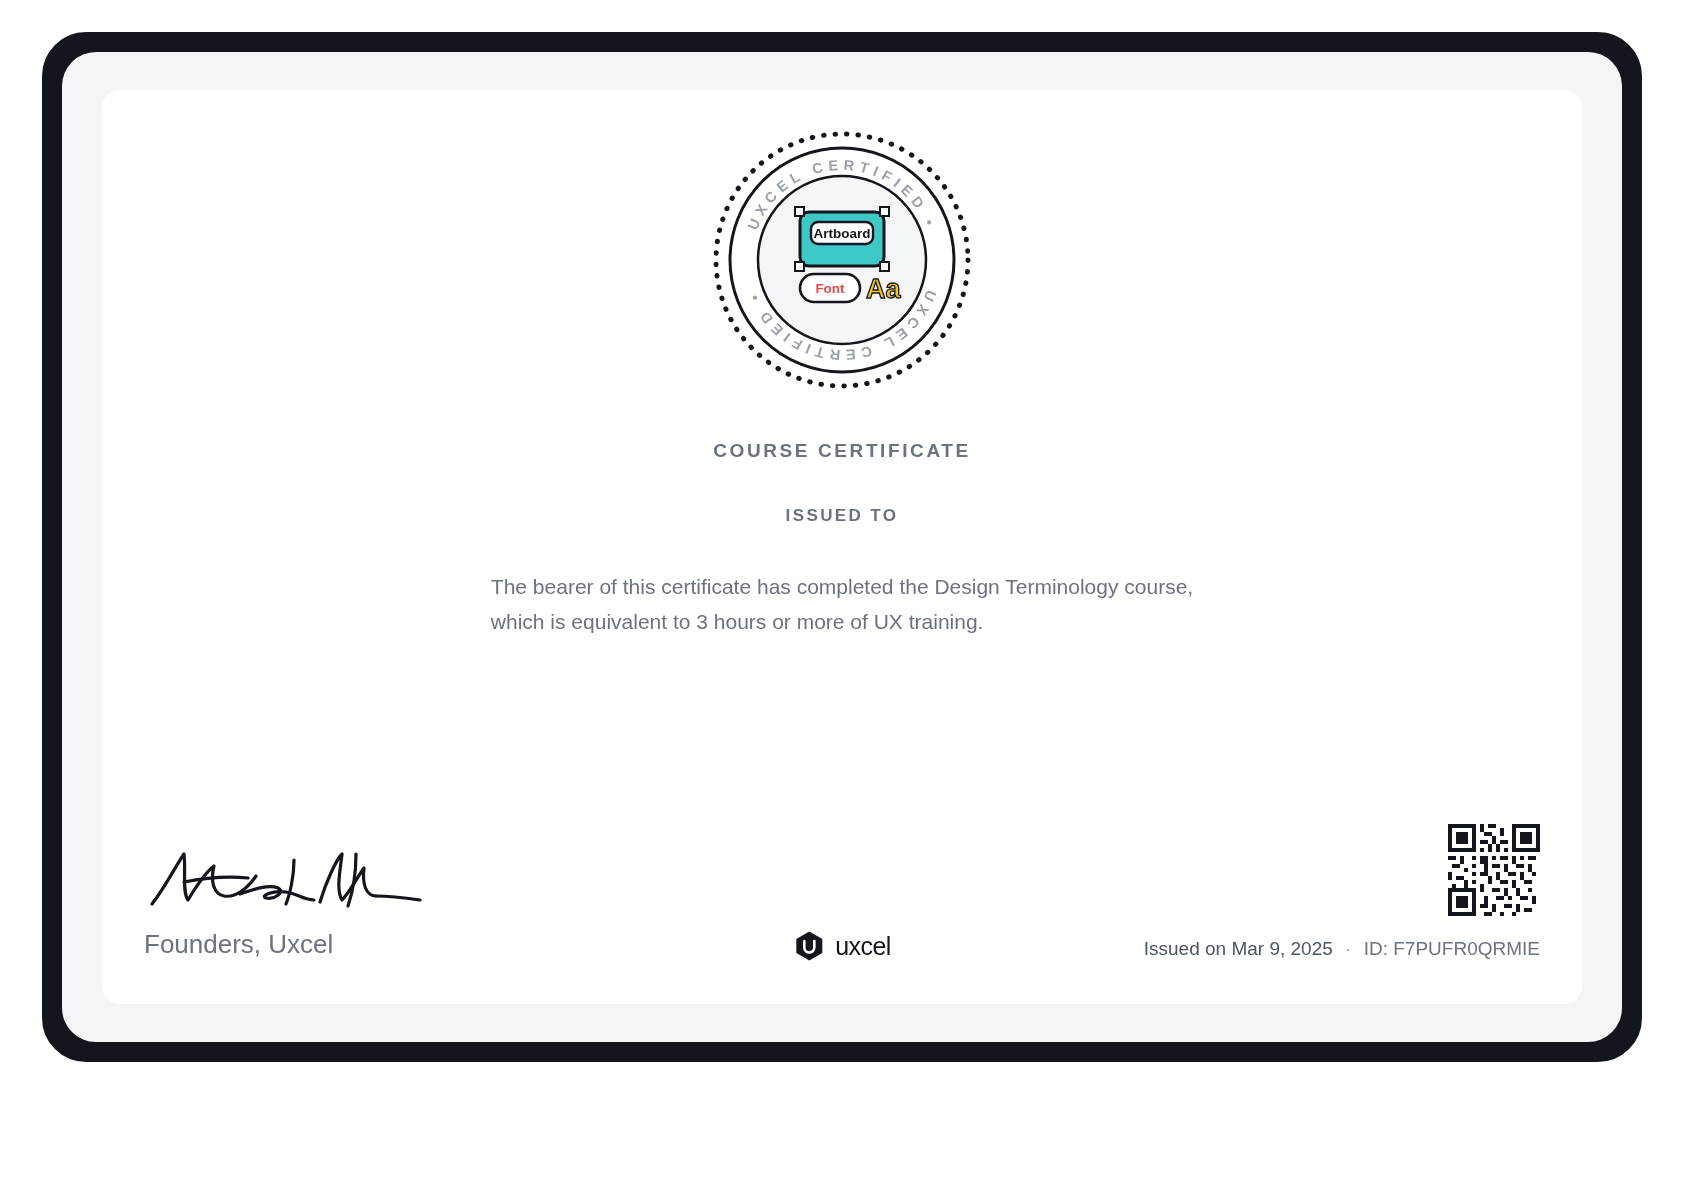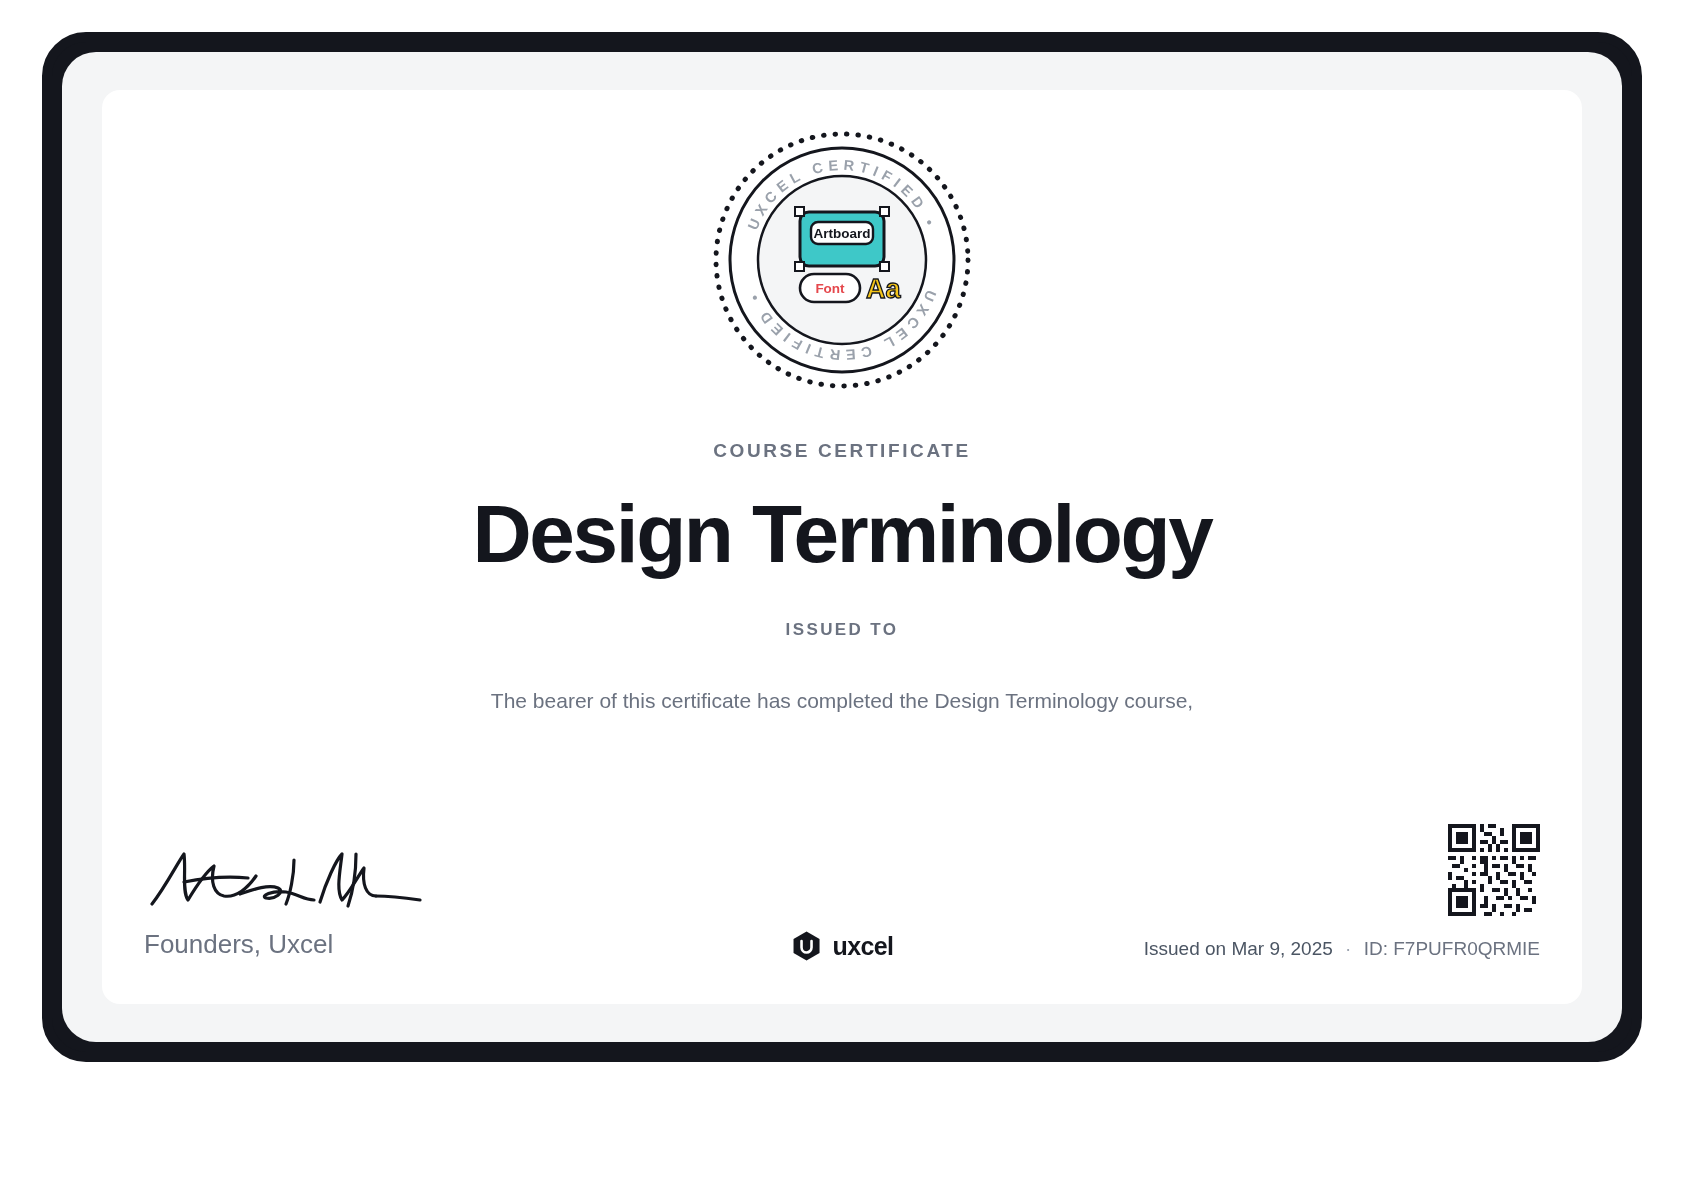--- a/index.html
+++ b/index.html
@@ -127,21 +127,21 @@
     left: 50%;
     transform: translateX(-50%);
     bottom: 16px;
     display: flex;
     align-items: center;
     gap: 10px;
   }
   .brand-mark { width: 32px; height: 32px; }
   .brand-name {
     font-size: 25px;
-    font-weight: bold;
+    font-weight: normal;
     letter-spacing: -0.6px;
     color: #14161d;
     text-align: center;
   }
 
   .issued-meta {
     position: absolute;
     right: 42px;
     bottom: 18px;
     font-size: 19px;
@@ -200,27 +200,27 @@
             <rect x="92" y="148" width="60" height="28" rx="14" fill="#ffffff" stroke="#14161d" stroke-width="2.6"></rect>
             <text x="122" y="167" text-anchor="middle" font-family="Liberation Sans, sans-serif" font-size="13.5" font-weight="bold" fill="#e5484d">Font</text>
 
             <text x="158" y="172" font-family="Liberation Sans, sans-serif" font-size="27" font-weight="bold" fill="#f5c518" stroke="#14161d" stroke-width="1.3">Aa</text>
           </g>
         </svg>
       </div>
 
       <div class="eyebrow">COURSE CERTIFICATE</div>
 
-      <h1 class="course-title">Design Terminology</h1>
 
       <div class="issued-to-label">ISSUED TO</div>
 
 
       <div class="description">
         <div>The bearer of this certificate has completed the Design Terminology course,</div>
+        <div>which is equivalent to 3 hours or more of UX training.</div>
       </div>
 
       <div class="footer">
 
         <div class="signature-area">
           <svg width="320" height="80" viewBox="0 0 320 80" xmlns="http://www.w3.org/2000/svg">
             <g fill="none" stroke="#14161d" stroke-width="3.2" stroke-linecap="round" stroke-linejoin="round">
               <path d="M8,62 C22,44 34,20 40,12 C42,28 38,50 44,58 C50,48 62,30 70,24 C66,40 70,52 80,54 C92,56 104,46 112,34"></path>
               <path d="M40,40 C60,36 84,34 104,36"></path>
               <path d="M96,52 C108,48 124,42 134,46 C142,50 130,58 122,56 C116,54 128,48 142,50 C154,52 160,58 170,58"></path>

